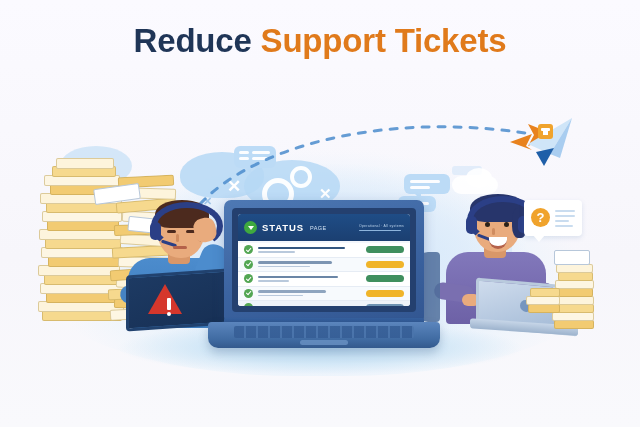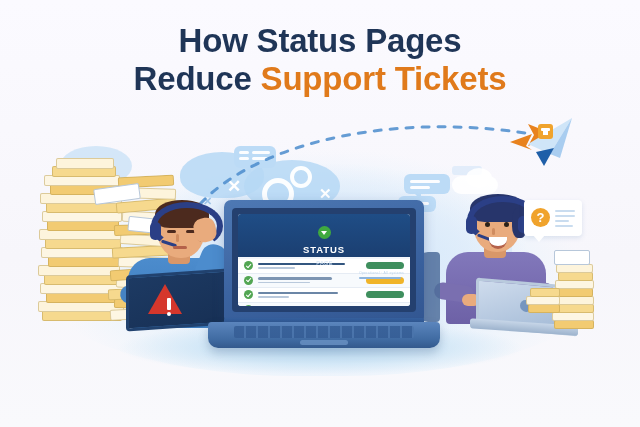--- a/index.html
+++ b/index.html
@@ -103,21 +103,21 @@
   .lid{position:absolute;left:16px;top:0;width:200px;height:124px;
     background:linear-gradient(165deg,#4e79b4 0%,#3b63a0 55%,#325691 100%);
     border-radius:7px;box-shadow:0 4px 12px rgba(40,70,120,.28);}
   .bezel{position:absolute;left:8px;top:8px;width:184px;height:104px;
     background:#24406f;border-radius:4px;}
   .screen{position:absolute;left:6px;top:6px;width:172px;height:92px;
     background:#f3f6fb;border-radius:3px;overflow:hidden;}
 
   .sp-head{position:relative;height:19px;
     background:linear-gradient(180deg,#1f4d86 0%,#1b3f71 100%);
-    display:flex;align-items:center;padding:12px 6px;gap:5px;flex-direction:column;}
+    display:flex;align-items:center;padding:4px 6px;gap:5px;}
   .sp-logo{width:13px;height:13px;border-radius:50%;background:#3fa93f;
     display:flex;align-items:center;justify-content:center;flex:none;}
   .sp-logo span{display:block;width:0;height:0;border-left:3px solid transparent;
     border-right:3px solid transparent;border-top:4px solid #fff;margin-top:1px;}
   .sp-title{color:#fff;font-size:9.5px;font-weight:bold;letter-spacing:.9px;}
   .sp-sub{color:#cfe0f2;font-size:5.5px;letter-spacing:.4px;margin-left:1px;}
   .sp-meta{margin-left:auto;text-align:right;}
   .sp-meta .m1{color:#bcd4ec;font-size:3.4px;letter-spacing:.3px;}
   .sp-meta .m2{width:42px;height:1.6px;background:#8db4dc;border-radius:1px;margin-top:2px;}
 
@@ -168,21 +168,20 @@
 </style>
 </head>
 <body>
 
 <div class="canvas">
 
   <div class="scene-arc"></div>
   <div class="scene-arc2"></div>
 
   <div class="headline">
-    <span class="hl-line">How Status Pages</span>
     <span class="hl-line"><span>Reduce </span><span class="hl-accent">Support Tickets</span></span>
   </div>
 
   <div class="cloud" style="left:180px;top:152px;width:84px;height:46px;border-radius:50% 50% 44% 44%;"></div>
   <div class="cloud" style="left:244px;top:160px;width:96px;height:52px;border-radius:50%;"></div>
   <div class="cloud" style="left:60px;top:146px;width:72px;height:40px;opacity:.55;"></div>
 
   <div class="gear" style="left:262px;top:178px;width:22px;height:22px;"></div>
   <div class="gear" style="left:290px;top:166px;width:14px;height:14px;border-width:4px;"></div>
   <div class="xmark" style="left:227px;top:178px;font-size:17px;">✕</div>

